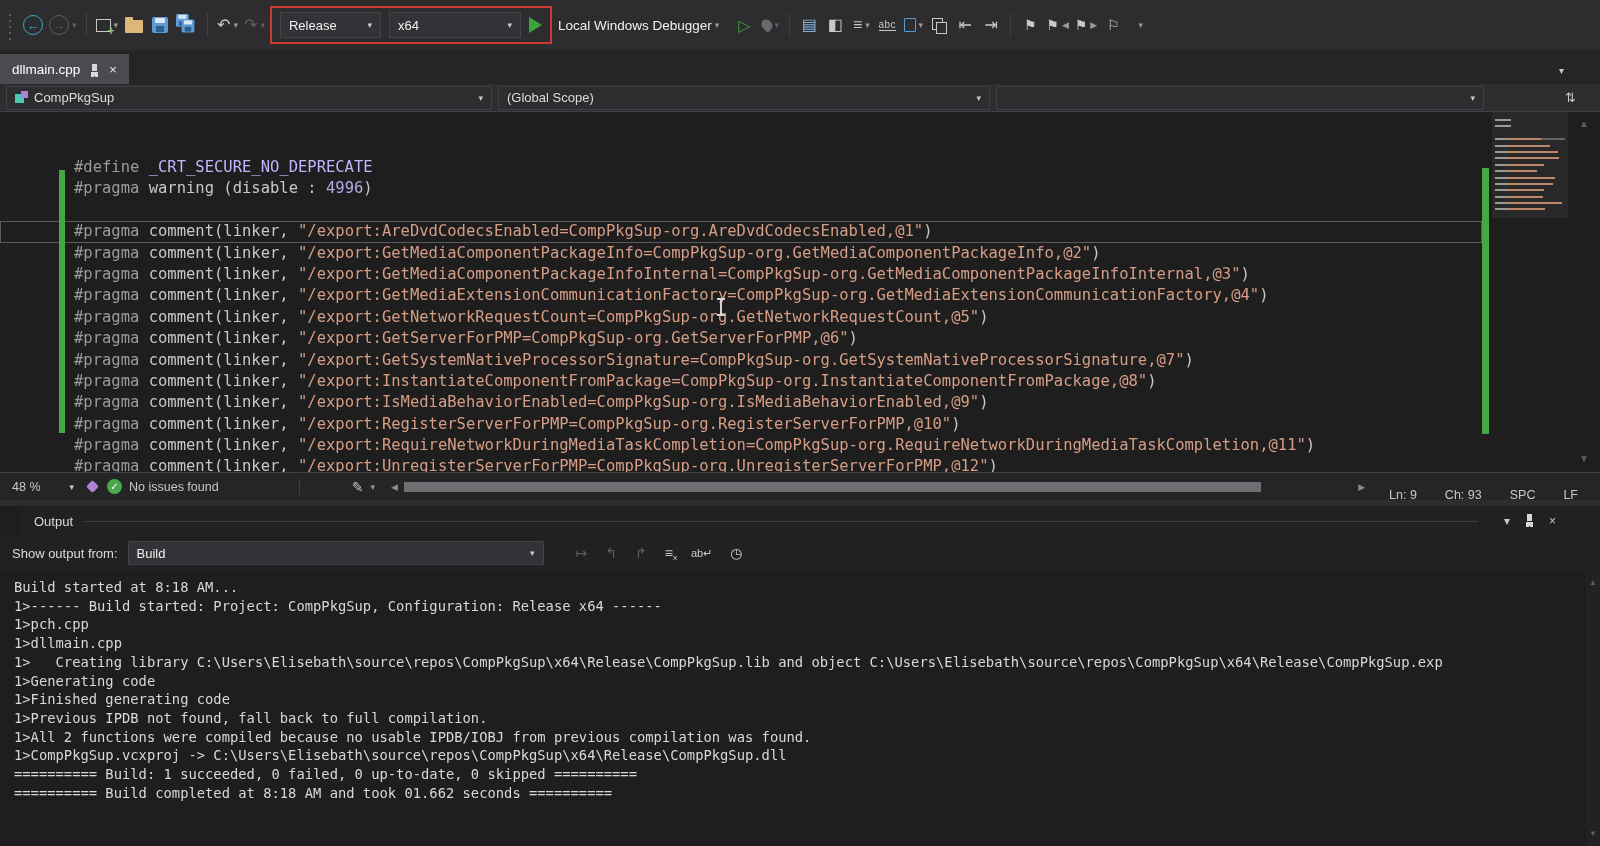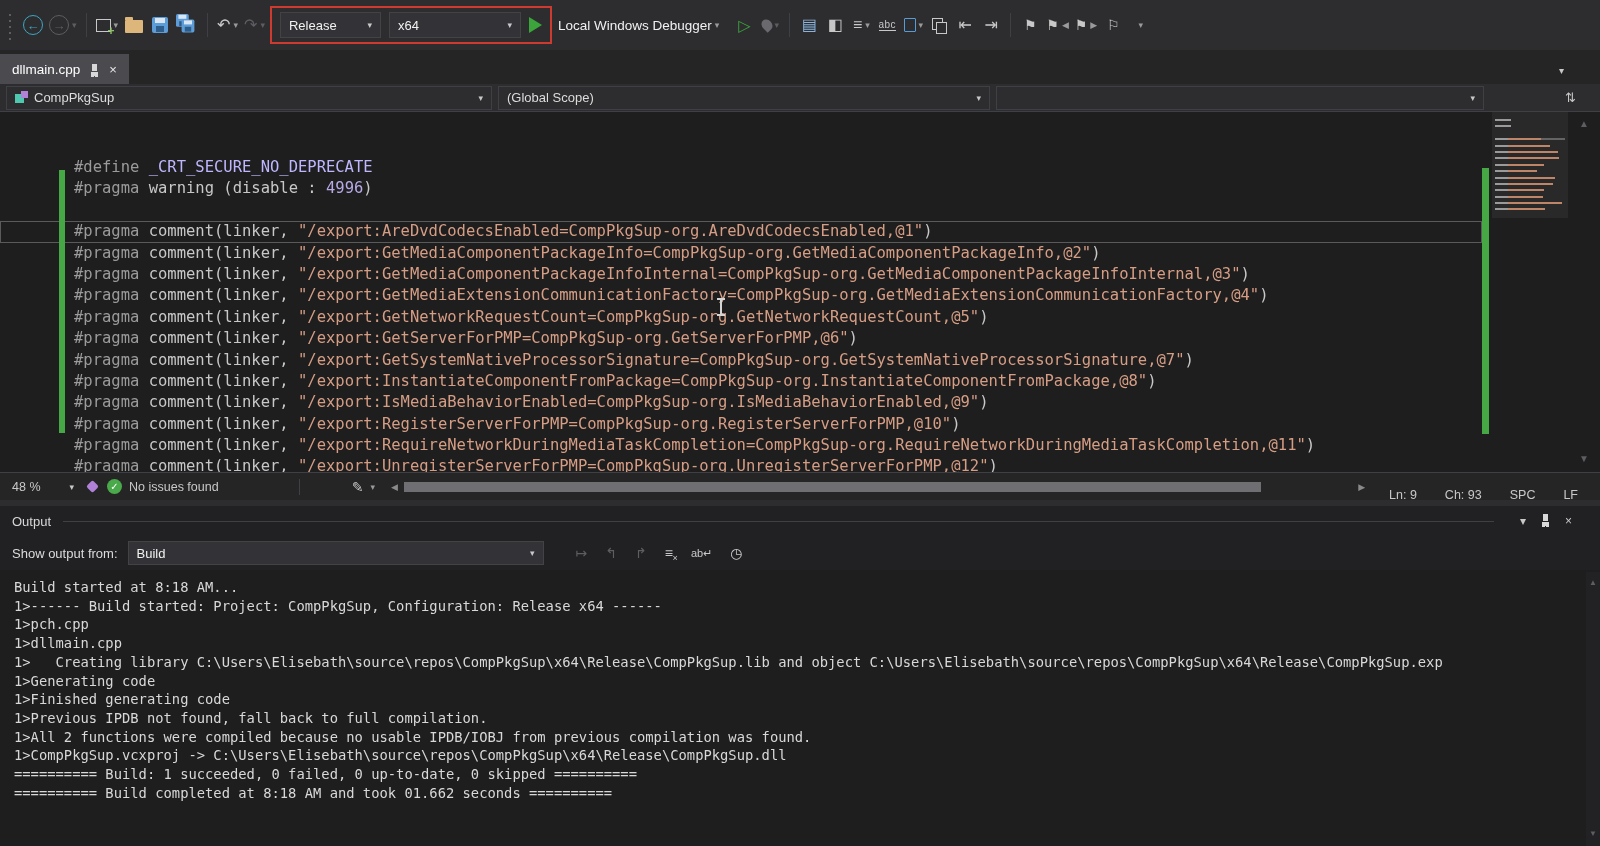--- a/index.html
+++ b/index.html
@@ -118,21 +118,21 @@
   .pen { display:flex; align-items:center; gap:4px; margin:0 10px 0 40px; font-size:14px; }
   .hscroll { flex:1; display:flex; align-items:center; gap:4px; margin:0 6px; }
   .hs-arrow { font-size:9px; color:#8a8a8a; }
   .hs-track { flex:1; height:12px; position:relative; }
   .hs-thumb { position:absolute; left:2px; top:1px; height:10px; width:90%; background:#6e6e73; }
   .pos-group { display:flex; gap:28px; margin:16px 14px 0 18px; white-space:nowrap; }
 
   
   .splitter { height:6px; background:#2d2d30; }
   .output { height:340px; background:#1e1e1e; display:flex; flex-direction:column; position:relative; }
-  .out-header { height:30px; display:flex; align-items:center; padding:0 28px 0 12px; background:#212123; }
+  .out-header { height:30px; display:flex; align-items:center; padding:0 44px 0 12px; background:#212123;margin-left:22px; }
   .out-title { font-size:13px; color:#d8d8d8; }
   .title-rule { flex:1; height:1px; background:#3f3f46; margin:0 12px; }
   .out-header .hicon { color:#c8c8c8; font-size:12px; margin-left:14px; }
   .out-controls { height:34px; display:flex; align-items:center; padding:0 12px; gap:10px; background:#212123; }
   .out-combo { width:416px; height:24px; }
   .oicons { display:flex; align-items:center; gap:18px; margin-left:22px; font-size:14px; color:#c8c8c8; }
   .clear-all { position:relative; }
   .clear-all .x { position:absolute; right:-5px; bottom:-2px; font-size:9px; color:#c8c8c8; }
   .wordwrap { font-size:11px; }
   .out-log { flex:1; padding:8px 0 0 14px; font-family:"DejaVu Sans Mono", monospace;

